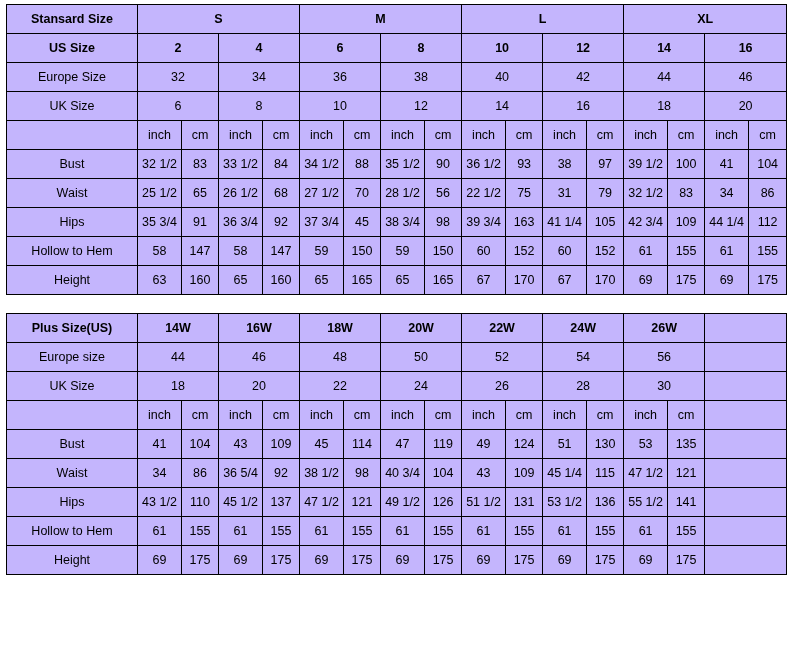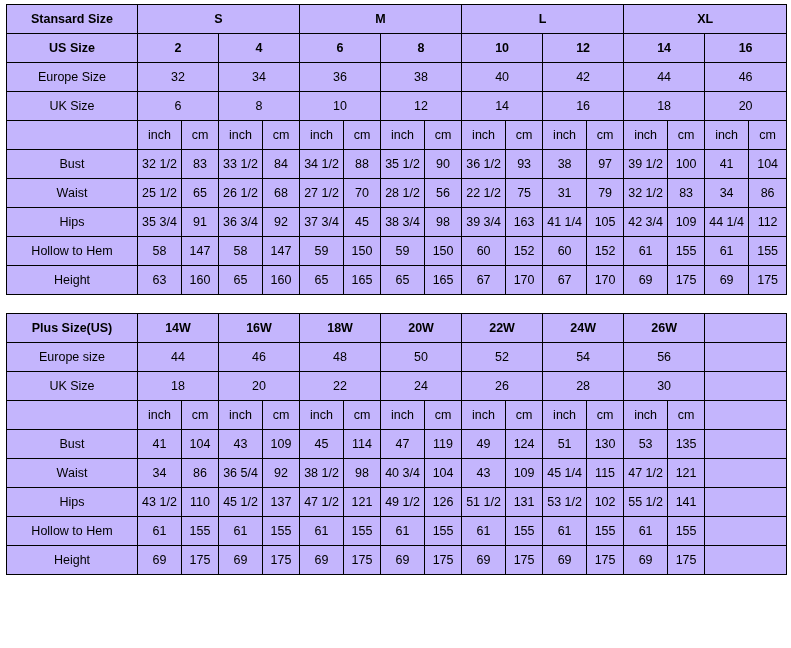--- a/index.html
+++ b/index.html
@@ -376,21 +376,21 @@
         <td>110</td>
         <td>45 1/2</td>
         <td>137</td>
         <td>47 1/2</td>
         <td>121</td>
         <td>49 1/2</td>
         <td>126</td>
         <td>51 1/2</td>
         <td>131</td>
         <td>53 1/2</td>
-        <td>102</td>
+        <td>136</td>
         <td>55 1/2</td>
         <td>141</td>
         <td class="plus-empty"></td>
       </tr>
 
       <tr>
         <td class="rowhead">Hollow to Hem</td>
         <td>61</td>
         <td>155</td>
         <td>61</td>

